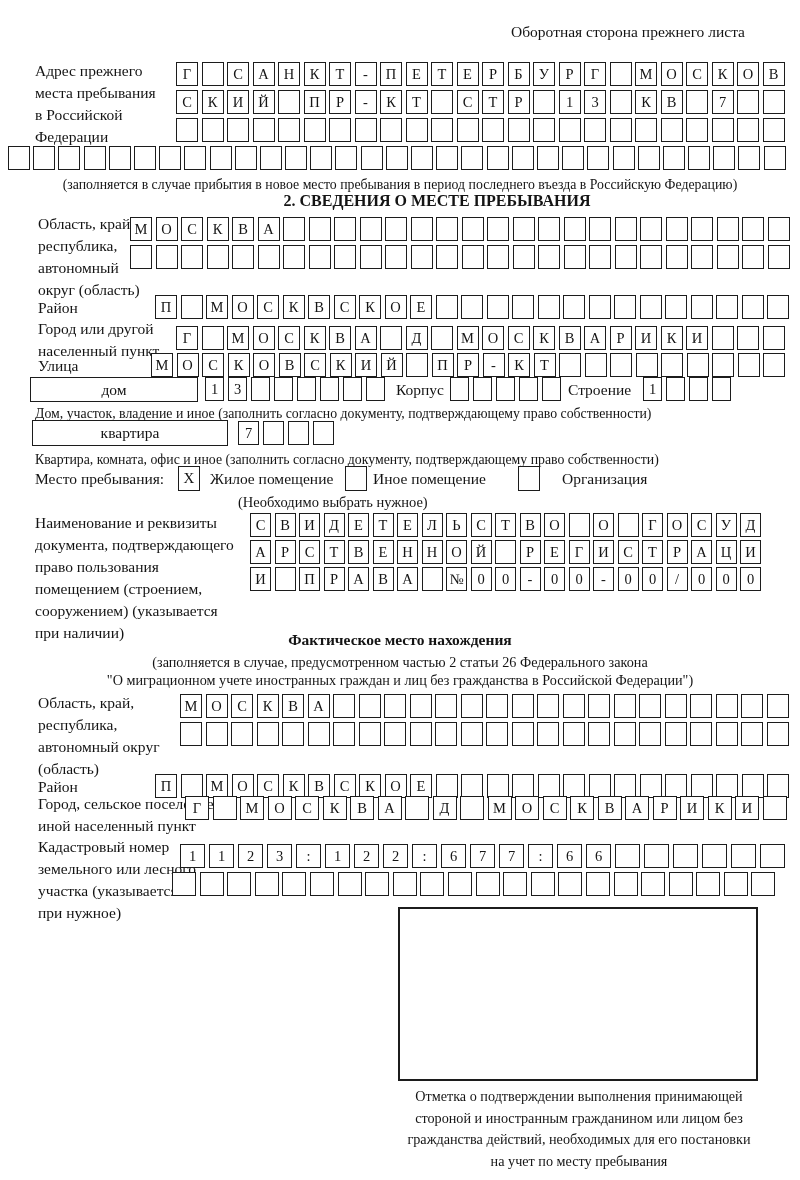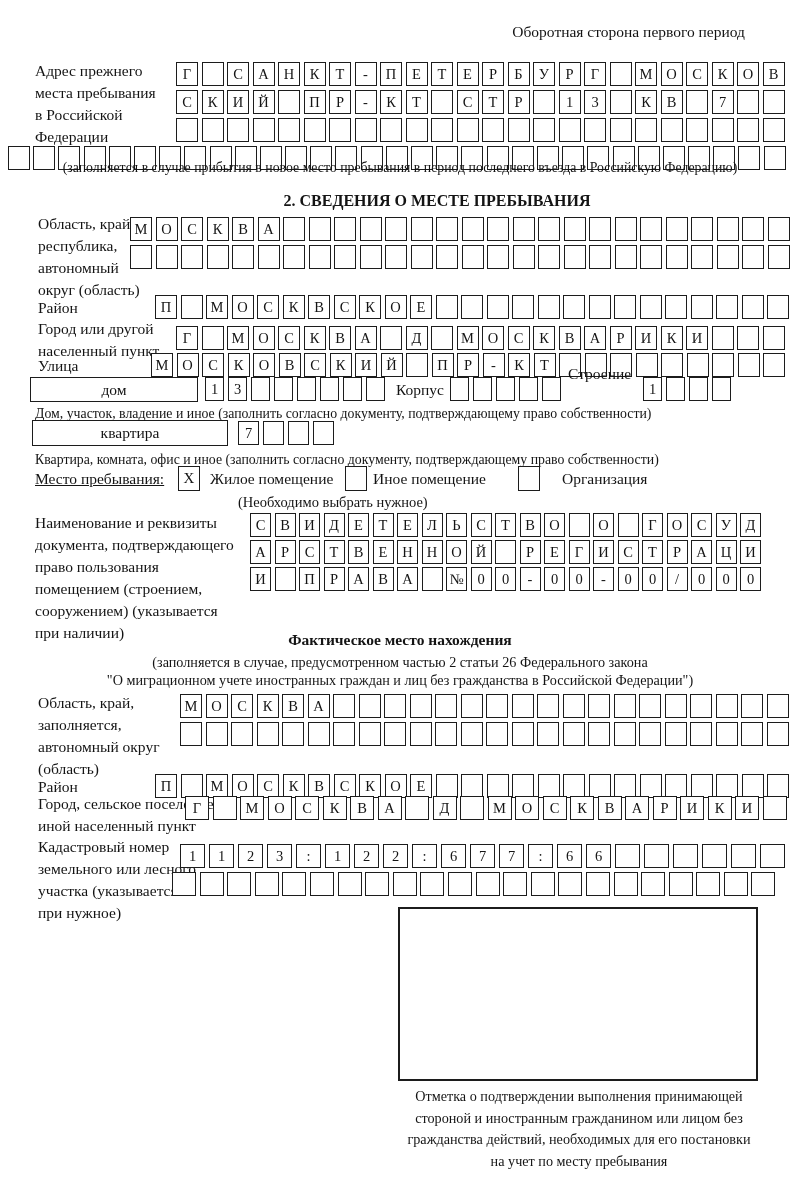--- a/index.html
+++ b/index.html
@@ -34,21 +34,21 @@
     font-size:15px;
   }
   .stampbox { border:2px solid #1c1c1c; background:#fff; }
   .stampcap { font-size:14.2px; line-height:21.5px; text-align:center; white-space:pre-line; }
 </style>
 </head>
 <body>
 
 <div class="page">
 
-  <div class="abs inline-label" style="top:20px; right:55px;">Оборотная сторона первого период</div>
+  <div class="abs inline-label" style="top:20px; right:55px;">Оборотная сторона прежнего листа</div>
 
   <div class="abs label" style="left:35px; top:60px;">Адрес прежнего
 места пребывания
 в Российской
 Федерации</div>
   <div class="grid" style="left:176px; top:62px;">
       <span class="cell">Г</span>
       <span class="cell"></span>
       <span class="cell">С</span>
       <span class="cell">А</span>
@@ -151,21 +151,21 @@
       <span class="cell"></span>
       <span class="cell"></span>
       <span class="cell"></span>
       <span class="cell"></span>
       <span class="cell"></span>
       <span class="cell"></span>
       <span class="cell"></span>
       <span class="cell"></span>
       <span class="cell"></span>
     </div>
-  <div class="abs note center" style="top:159px;">(заполняется в случае прибытия в новое место пребывания в период последнего въезда в Российскую Федерацию)</div>
+  <div class="abs note center" style="top:176px;">(заполняется в случае прибытия в новое место пребывания в период последнего въезда в Российскую Федерацию)</div>
 
   <div class="abs title center" style="top:192px;margin-left:37px;">2. СВЕДЕНИЯ О МЕСТЕ ПРЕБЫВАНИЯ</div>
 
   <div class="abs label" style="left:38px; top:213px;">Область, край,
 республика,
 автономный
 округ (область)</div>
   <div class="grid" style="left:130px; top:217px;">
       <span class="cell">М</span>
       <span class="cell">О</span>
@@ -322,39 +322,39 @@
       <span class="cell" style="width: 19px;"></span>
     </div>
   <div class="abs inline-label" style="left:396px; top:378px;">Корпус</div>
   <div class="grid" style="left: 450px; top: 377px; gap: 4px;">
       <span class="cell" style="width: 19px;"></span>
       <span class="cell" style="width: 19px;"></span>
       <span class="cell" style="width: 19px;"></span>
       <span class="cell" style="width: 19px;"></span>
       <span class="cell" style="width: 19px;"></span>
     </div>
-  <div class="abs inline-label" style="left:568px; top:362px;">Строение</div>
+  <div class="abs inline-label" style="left:568px; top:378px;">Строение</div>
   <div class="grid" style="left: 643px; top: 377px; gap: 4px;">
       <span class="cell" style="width: 19px;">1</span>
       <span class="cell" style="width: 19px;"></span>
       <span class="cell" style="width: 19px;"></span>
       <span class="cell" style="width: 19px;"></span>
     </div>
   <div class="abs widebox" style="left:32px; top:420px; width:196px; height:26px;">квартира</div>
 
   <div class="abs note" style="left:35px; top:405px;">Дом, участок, владение и иное (заполнить согласно документу, подтверждающему право собственности)</div>
   <div class="grid" style="left: 238px; top: 421px; gap: 4px;">
       <span class="cell" style="width: 21px;">7</span>
       <span class="cell" style="width: 21px;"></span>
       <span class="cell" style="width: 21px;"></span>
       <span class="cell" style="width: 21px;"></span>
     </div>
   <div class="abs note" style="left:35px; top:451px;">Квартира, комната, офис и иное (заполнить согласно документу, подтверждающему право собственности)</div>
 
-  <div class="abs inline-label" style="left:35px; top:467px;text-decoration:underline;">Место пребывания:</div>
+  <div class="abs inline-label" style="left:35px; top:467px;">Место пребывания:</div>
   <div class="abs cbox" style="left:178px; top:466px;">X</div>
   <div class="abs inline-label" style="left:210px; top:467px;">Жилое помещение</div>
   <div class="abs cbox" style="left:345px; top:466px;"></div>
   <div class="abs inline-label" style="left:373px; top:467px;">Иное помещение</div>
   <div class="abs cbox" style="left:518px; top:466px;"></div>
   <div class="abs inline-label" style="left:562px; top:467px;">Организация</div>
   <div class="abs note" style="left:238px; top:494px; font-size:14.5px;">(Необходимо выбрать нужное)</div>
 
   <div class="abs label" style="left:35px; top:512px;">Наименование и реквизиты
 документа, подтверждающего
@@ -430,21 +430,21 @@
       <span class="cell" style="width: 21px;">0</span>
       <span class="cell" style="width: 21px;">0</span>
       <span class="cell" style="width: 21px;">0</span>
     </div>
 
   <div class="abs title center" style="top:631px; font-size:15.5px;">Фактическое место нахождения</div>
   <div class="abs note center" style="top:654px; font-size:14.2px;">(заполняется в случае, предусмотренном частью 2 статьи 26 Федерального закона</div>
   <div class="abs note center" style="top:672px; font-size:14.2px;">"О миграционном учете иностранных граждан и лиц без гражданства в Российской Федерации")</div>
 
   <div class="abs label" style="left:38px; top:692px;">Область, край,
-заполняется,
+республика,
 автономный округ
 (область)</div>
   <div class="grid" style="left:180px; top:694px;">
       <span class="cell">М</span>
       <span class="cell">О</span>
       <span class="cell">С</span>
       <span class="cell">К</span>
       <span class="cell">В</span>
       <span class="cell">А</span>
       <span class="cell"></span>

